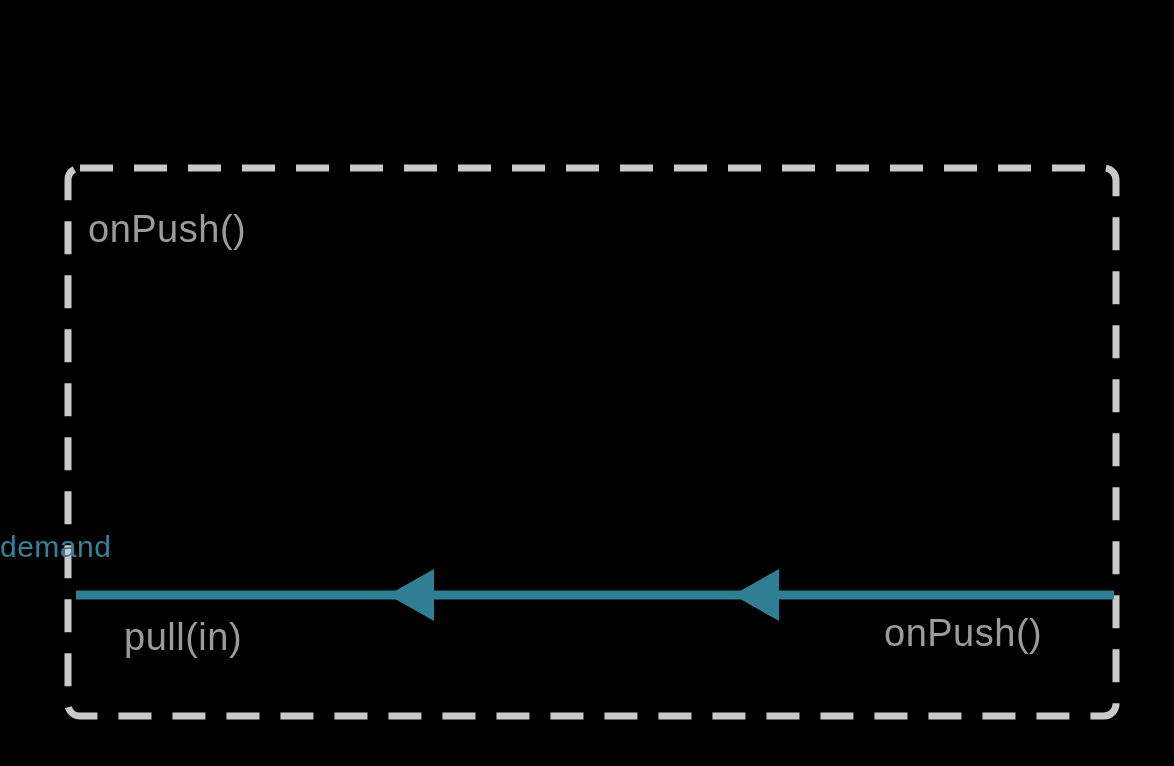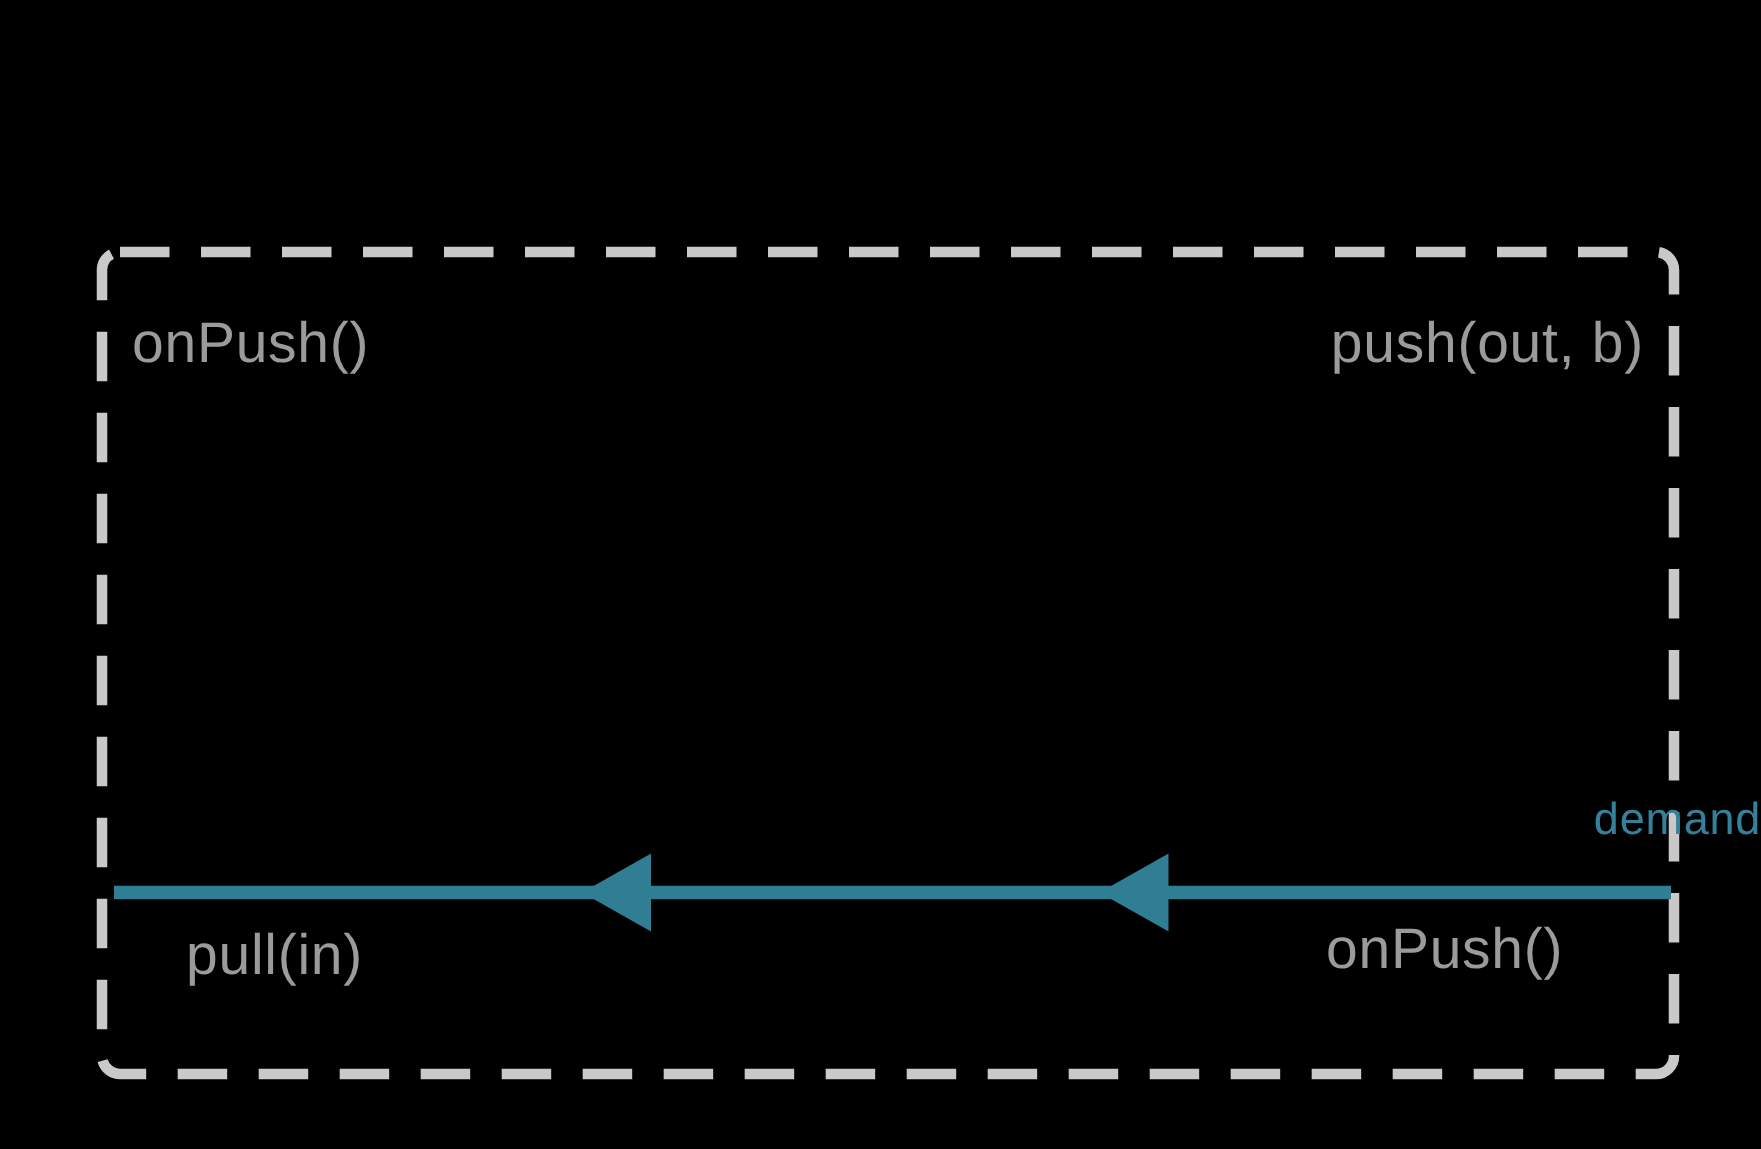--- a/index.html
+++ b/index.html
@@ -35,45 +35,43 @@
     left: 0; right: 0;
     top: 345px;
     text-align: center;
     color: #ed8733;
     font-size: 42px;
     font-weight: 600;
   }
   .label-demand {
     left: 0; right: 0;
     top: 530px;
-    text-align: right;
+    text-align: left;
     color: #35809a;
     font-size: 30px;
-    margin-left: 20px;
   }
 </style>
 </head>
 <body>
 
 <div class="canvas">
 
   <svg width="1174" height="766" viewBox="0 0 1174 766">
 
     <rect x="68" y="168" width="1048" height="548" rx="12" ry="12" fill="none" stroke-width="7" stroke-dasharray="33 21" stroke-linecap="butt" stroke="#c9c9c9"></rect>
 
     <line x1="1114" y1="595" x2="76" y2="595" stroke-width="9" stroke="#2f7e94"></line>
 
     <polygon points="388,595 434,569 434,621" fill="#2f7e94"></polygon>
 
     <polygon points="733,595 779,569 779,621" fill="#2f7e94"></polygon>
   </svg>
 
   <div class="label label-onpush">onPush()</div>
 
-  <div class="label label-pushout">push(out, b)</div>
 
 
   <div class="label label-demand">demand</div>
 
   <div class="label label-pullin">pull(in)</div>
 
   <div class="label label-onpull">onPush()</div>
 
 </div>
 

